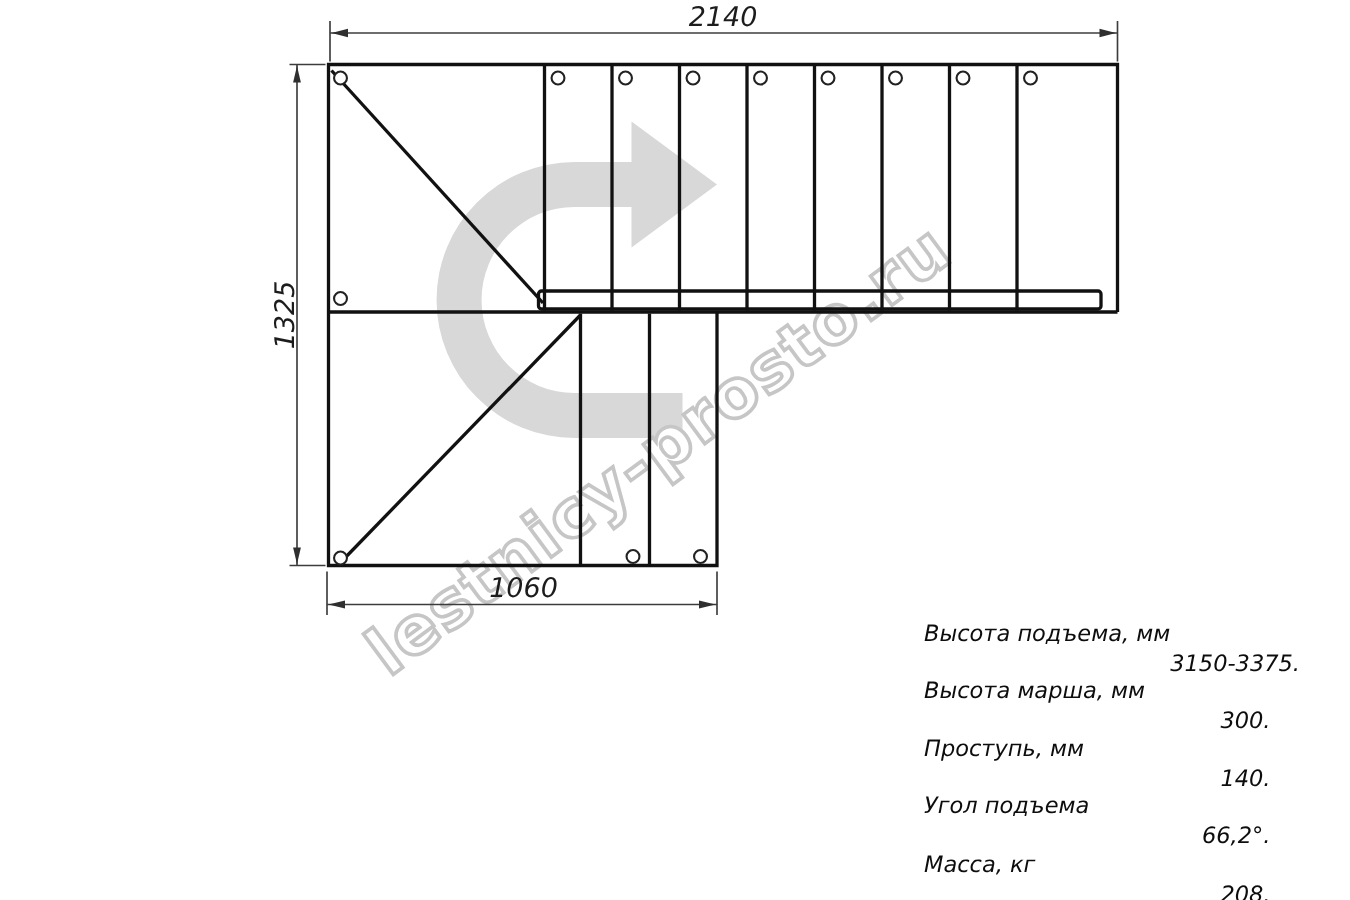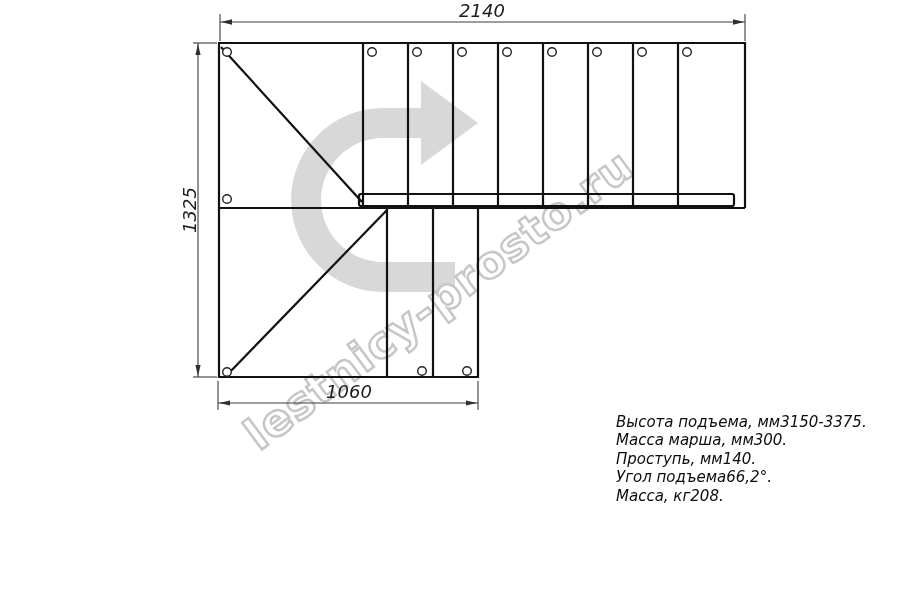--- a/index.html
+++ b/index.html
@@ -37,22 +37,22 @@
   .specs {
     position: absolute;
     left: 616px;
     top: 413px;
     width: 231px;
     font-style: italic;
     font-size: 15px;
     line-height: 18.4px;
     color: #0d0d0d;
   }
-  .spec-row { display: flex; justify-content: flex-start; white-space: nowrap; }
-  .spec-value { text-align: right; }
+  .spec-row { display: flex; justify-content: space-between; white-space: nowrap; }
+  .spec-value { text-align: right; margin-top: 20px; }
 </style>
 </head>
 <body>
 
 <div class="stage">
 
   <svg width="900" height="600" viewBox="0 0 900 600">
 
     <g>
       <path d="M455 292 L383 292 A92 92 0 0 1 383 108 L421 108 L421 81 L478 123 L421 165 L421 138 L383 138 A62 62 0 0 0 383 262 L455 262 Z" fill="#d8d8d8"></path>
@@ -116,21 +116,21 @@
 
     </g>
   </svg>
 
   <div class="specs">
     <div class="spec-row">
       <span class="spec-label">Высота подъема, мм</span>
       <span class="spec-value">3150-3375.</span>
     </div>
     <div class="spec-row">
-      <span class="spec-label">Масса марша, мм</span>
+      <span class="spec-label">Высота марша, мм</span>
       <span class="spec-value">300.</span>
     </div>
     <div class="spec-row">
       <span class="spec-label">Проступь, мм</span>
       <span class="spec-value">140.</span>
     </div>
     <div class="spec-row">
       <span class="spec-label">Угол подъема</span>
       <span class="spec-value">66,2°.</span>
     </div>

